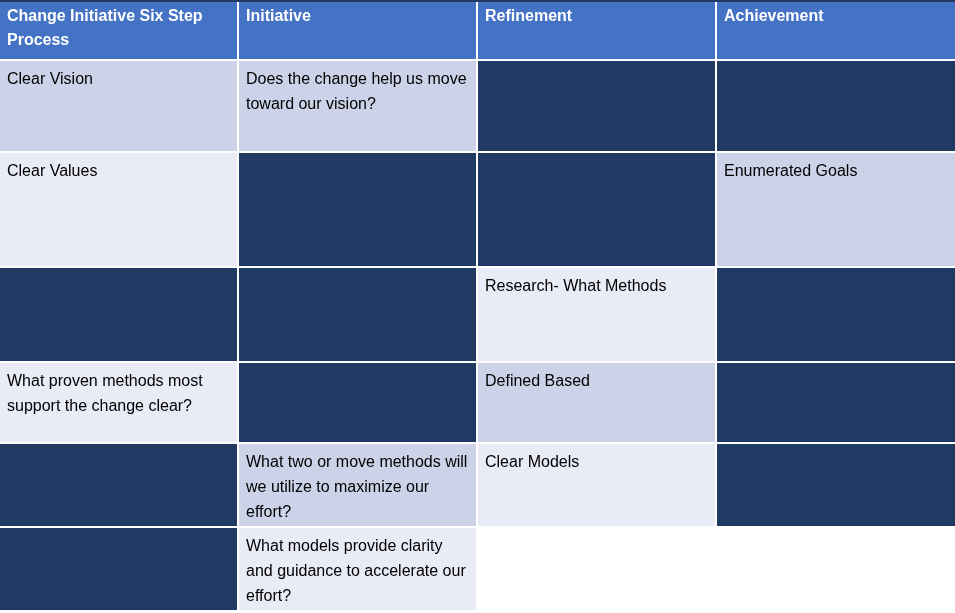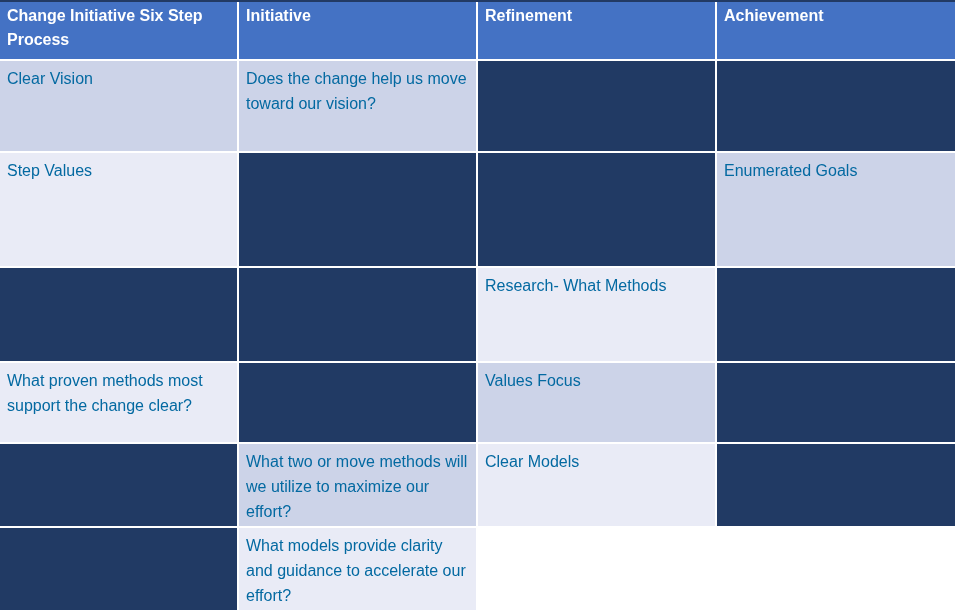--- a/index.html
+++ b/index.html
@@ -21,21 +21,21 @@
     border-top: 2px solid #223a64; 
     padding-bottom: 3px;           
     overflow: hidden;
   }
 
   .c {
     box-sizing: border-box;
     padding: 5px 8px 4px 7px;
     font-size: 16px;
     line-height: 25px;
-    color: #0369a1;
+    color: #000000;
     overflow: hidden;
   }
 
   
   .h {
     background: #4472c4;
     color: #ffffff;
     font-weight: bold;
     line-height: 24px;
     padding-top: 2px;
@@ -58,34 +58,34 @@
   <div class="c h">Change Initiative Six Step Process</div>
   <div class="c h">Initiative</div>
   <div class="c h">Refinement</div>
   <div class="c h">Achievement</div>
 
   <div class="c a">Clear Vision</div>
   <div class="c a">Does the change help us move toward our vision?</div>
   <div class="c d"></div>
   <div class="c d"></div>
 
-  <div class="c b">Step Values</div>
+  <div class="c b">Clear Values</div>
   <div class="c d"></div>
   <div class="c d"></div>
 
   <div class="c a">Enumerated Goals</div>
   <div class="c d"></div>
   <div class="c d"></div>
 
   <div class="c b">Research- What Methods</div>
   <div class="c d"></div>
   <div class="c b">What proven methods most support the change clear?</div>
   <div class="c d"></div>
 
-  <div class="c a">Values Focus</div>
+  <div class="c a">Defined Based</div>
   <div class="c d"></div>
   <div class="c d"></div>
   <div class="c a">What two or move methods will we utilize to maximize our effort?</div>
 
   <div class="c b">Clear Models</div>
   <div class="c d"></div>
   <div class="c d"></div>
   <div class="c b">What models provide clarity and guidance to accelerate our effort?</div>
 
 </div>

